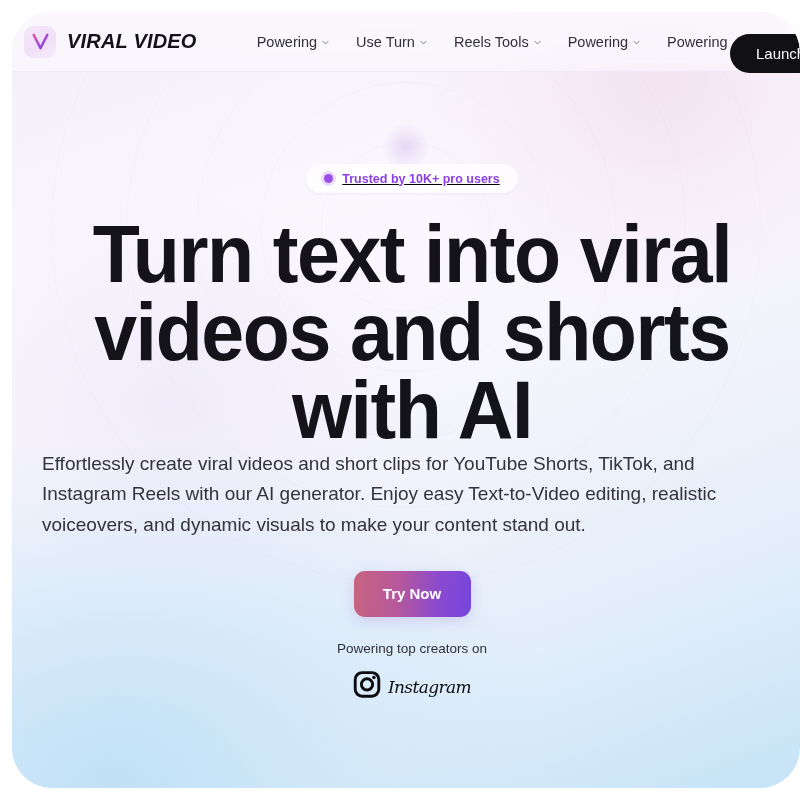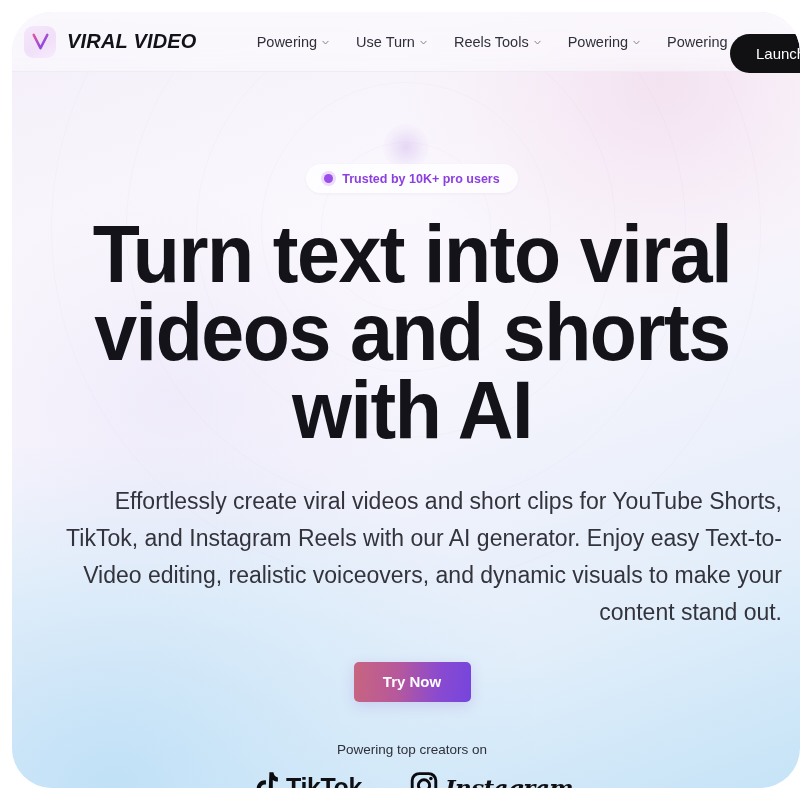--- a/index.html
+++ b/index.html
@@ -223,20 +223,21 @@
   .badge {
     margin-top: 152px;
     display: inline-flex;
     align-items: center;
     gap: 9px;
     height: 29px;
     padding: 0 18px;
     border-radius: 15px;
     background: rgba(255,255,255,0.72);
     box-shadow: 0 1px 3px rgba(120,100,160,0.07);
+    text-decoration: underline;
   }
   .badge-dot {
     width: 9px;
     height: 9px;
     border-radius: 50%;
     background: #9b4fe8;
     box-shadow: 0 0 0 3px rgba(170,110,236,0.22);
     flex: none;
   }
   .badge-text {
@@ -253,45 +254,44 @@
     font-size: 82px;
     line-height: 0.95;
     font-weight: 700;
     letter-spacing: -1.5px;
     color: #131319;
     font-family: "Liberation Sans Narrow", "Liberation Sans", sans-serif;
     transform: scaleX(0.94);
   }
 
   .subtitle {
-    margin-top: 34px;
     width: 740px;
-    text-align: right;
-    font-size: 23px;
+    text-align: left;
+    font-size: 19px;
     line-height: 1.62;
     color: #33333c;
   }
 
   .cta {
     margin-top: 30px;
     width: 117px;
-    height: 40px;
+    height: 46px;
     border: none;
-    border-radius: 5px;
+    border-radius: 11px;
     background: linear-gradient(95deg, #c8657f 0%, #b6589c 38%, #8a4ad0 72%, #7645dd 100%);
     color: #ffffff;
     font-size: 15px;
     font-weight: 700;
     font-family: "Liberation Sans", sans-serif;
     cursor: pointer;
     box-shadow: 0 4px 14px rgba(130,70,200,0.18);
   }
 
   .creators-label {
-    margin-top: 40px;
+    margin-top: 24px;
     font-size: 13.5px;
     color: #2f2f38;
   }
 
   .logos {
     margin-top: 14px;
     display: flex;
     align-items: center;
     gap: 48px;
   }
@@ -303,22 +303,22 @@
   .logo-word {
     font-size: 25px;
     font-weight: 700;
     color: #101014;
     letter-spacing: -0.4px;
     white-space: nowrap;
   }
   .logo-word.script {
     font-family: "DejaVu Serif", serif;
     font-style: italic;
-    font-size: 23px;
-    font-weight: 700;
+    font-size: 17px;
+    font-weight: 400;
     letter-spacing: -0.6px;
   }
 </style>
 </head>
 <body>
 
 <div id="page">
 
   <div class="shell">
 
@@ -399,33 +399,20 @@
       <h1 class="headline">Turn text into viral videos and shorts with AI</h1>
 
       <p class="subtitle">Effortlessly create viral videos and short clips for YouTube Shorts, TikTok, and Instagram Reels with our AI generator. Enjoy easy Text-to-Video editing, realistic voiceovers, and dynamic visuals to make your content stand out.</p>
 
       <button class="cta">Try Now</button>
 
       <div class="creators-label">Powering top creators on</div>
 
       <div class="logos">
 
-        <div class="logo-item">
-          <span>
-            <svg width="28" height="30" viewBox="0 0 28 30" aria-hidden="true">
-              <path d="M18.4 1.2 h4.0 c0.35 2.6 1.9 4.75 4.5 5.25 v4.1
-                       c-1.9 0.05 -3.6 -0.55 -5.1 -1.6 v8.6
-                       c0 4.6 -3.6 8.35 -8.05 8.35 c-4.45 0 -8.05 -3.75 -8.05 -8.35
-                       c0 -4.6 3.6 -8.35 8.05 -8.35 c0.4 0 0.8 0.03 1.2 0.09 v4.3
-                       c-0.38 -0.12 -0.78 -0.19 -1.2 -0.19 c-2.25 0 -4.05 1.86 -4.05 4.15
-                       c0 2.29 1.8 4.15 4.05 4.15 c2.25 0 4.05 -1.86 4.05 -4.15 z" fill="#0c0c10"></path>
-            </svg>
-          </span>
-          <span class="logo-word">TikTok</span>
-        </div>
 
 
         <div class="logo-item">
           <span>
             <svg width="28" height="30" viewBox="0 0 28 30" aria-hidden="true">
               <rect x="2.2" y="2.6" width="23.6" height="23.6" rx="7" fill="none" stroke="#0c0c10" stroke-width="2.9"></rect>
               <circle cx="14" cy="14.4" r="5.6" fill="none" stroke="#0c0c10" stroke-width="2.9"></circle>
               <circle cx="20.9" cy="7.6" r="1.75" fill="#0c0c10"></circle>
             </svg>
           </span>

